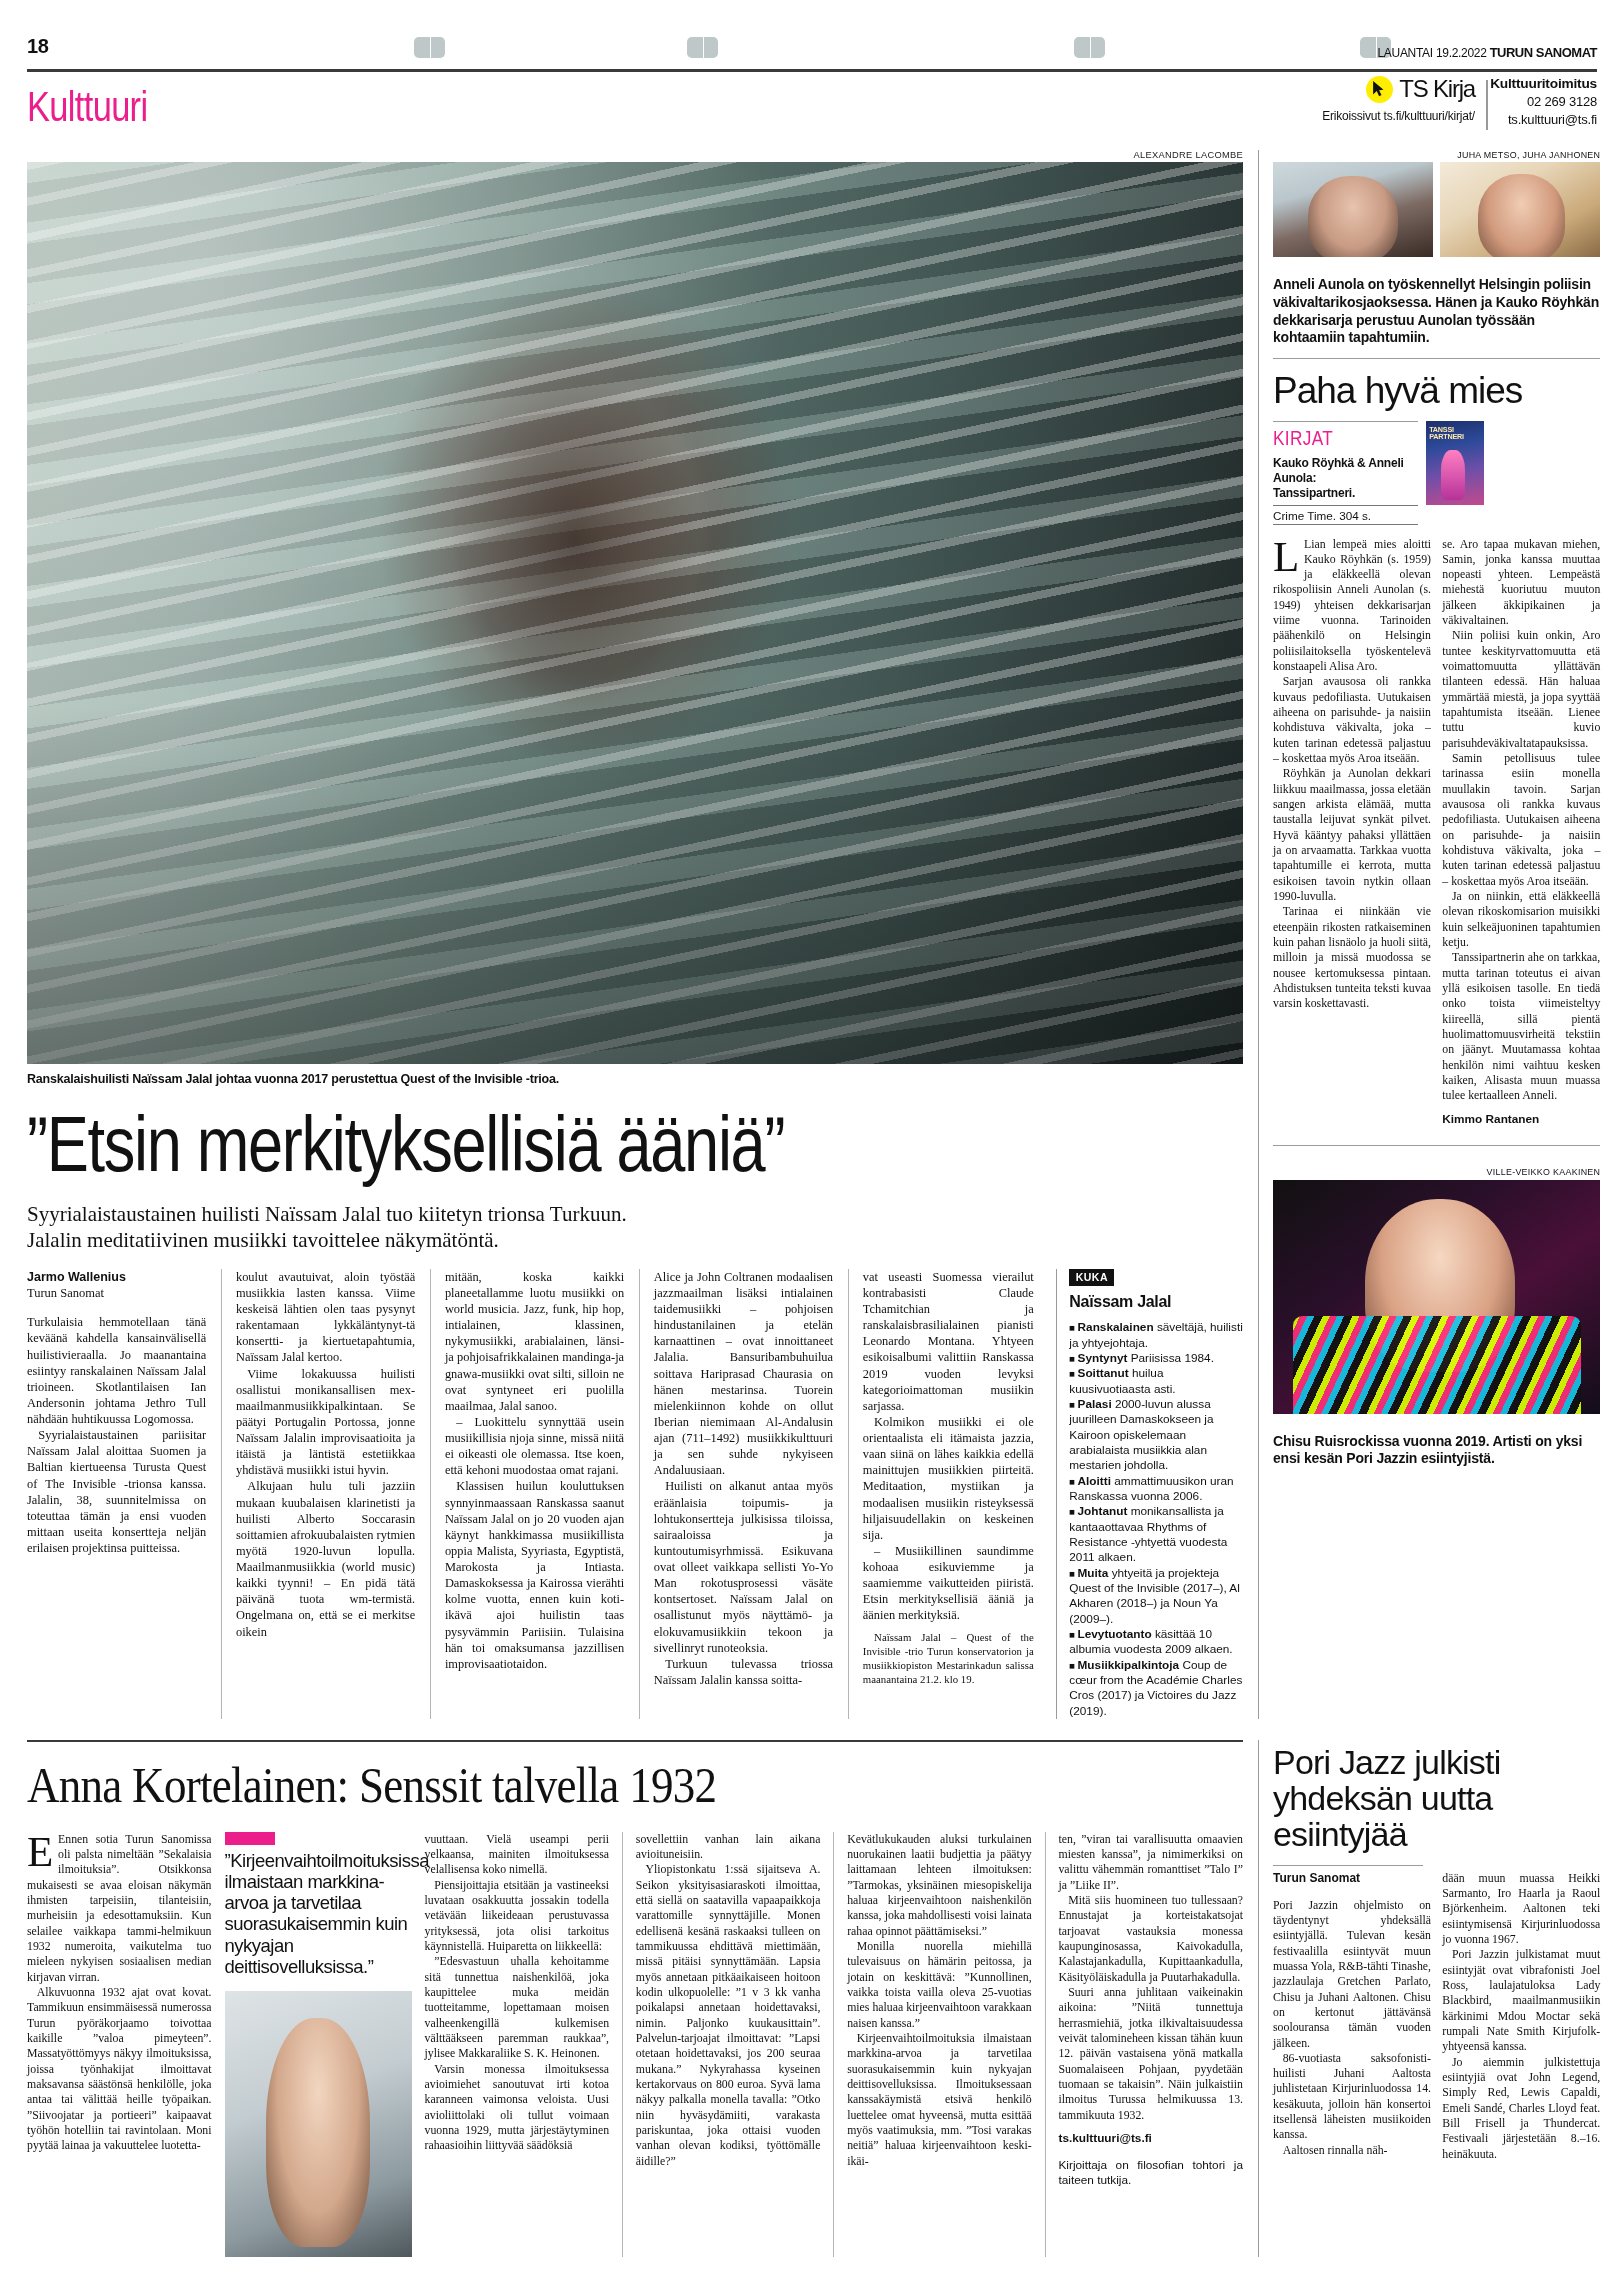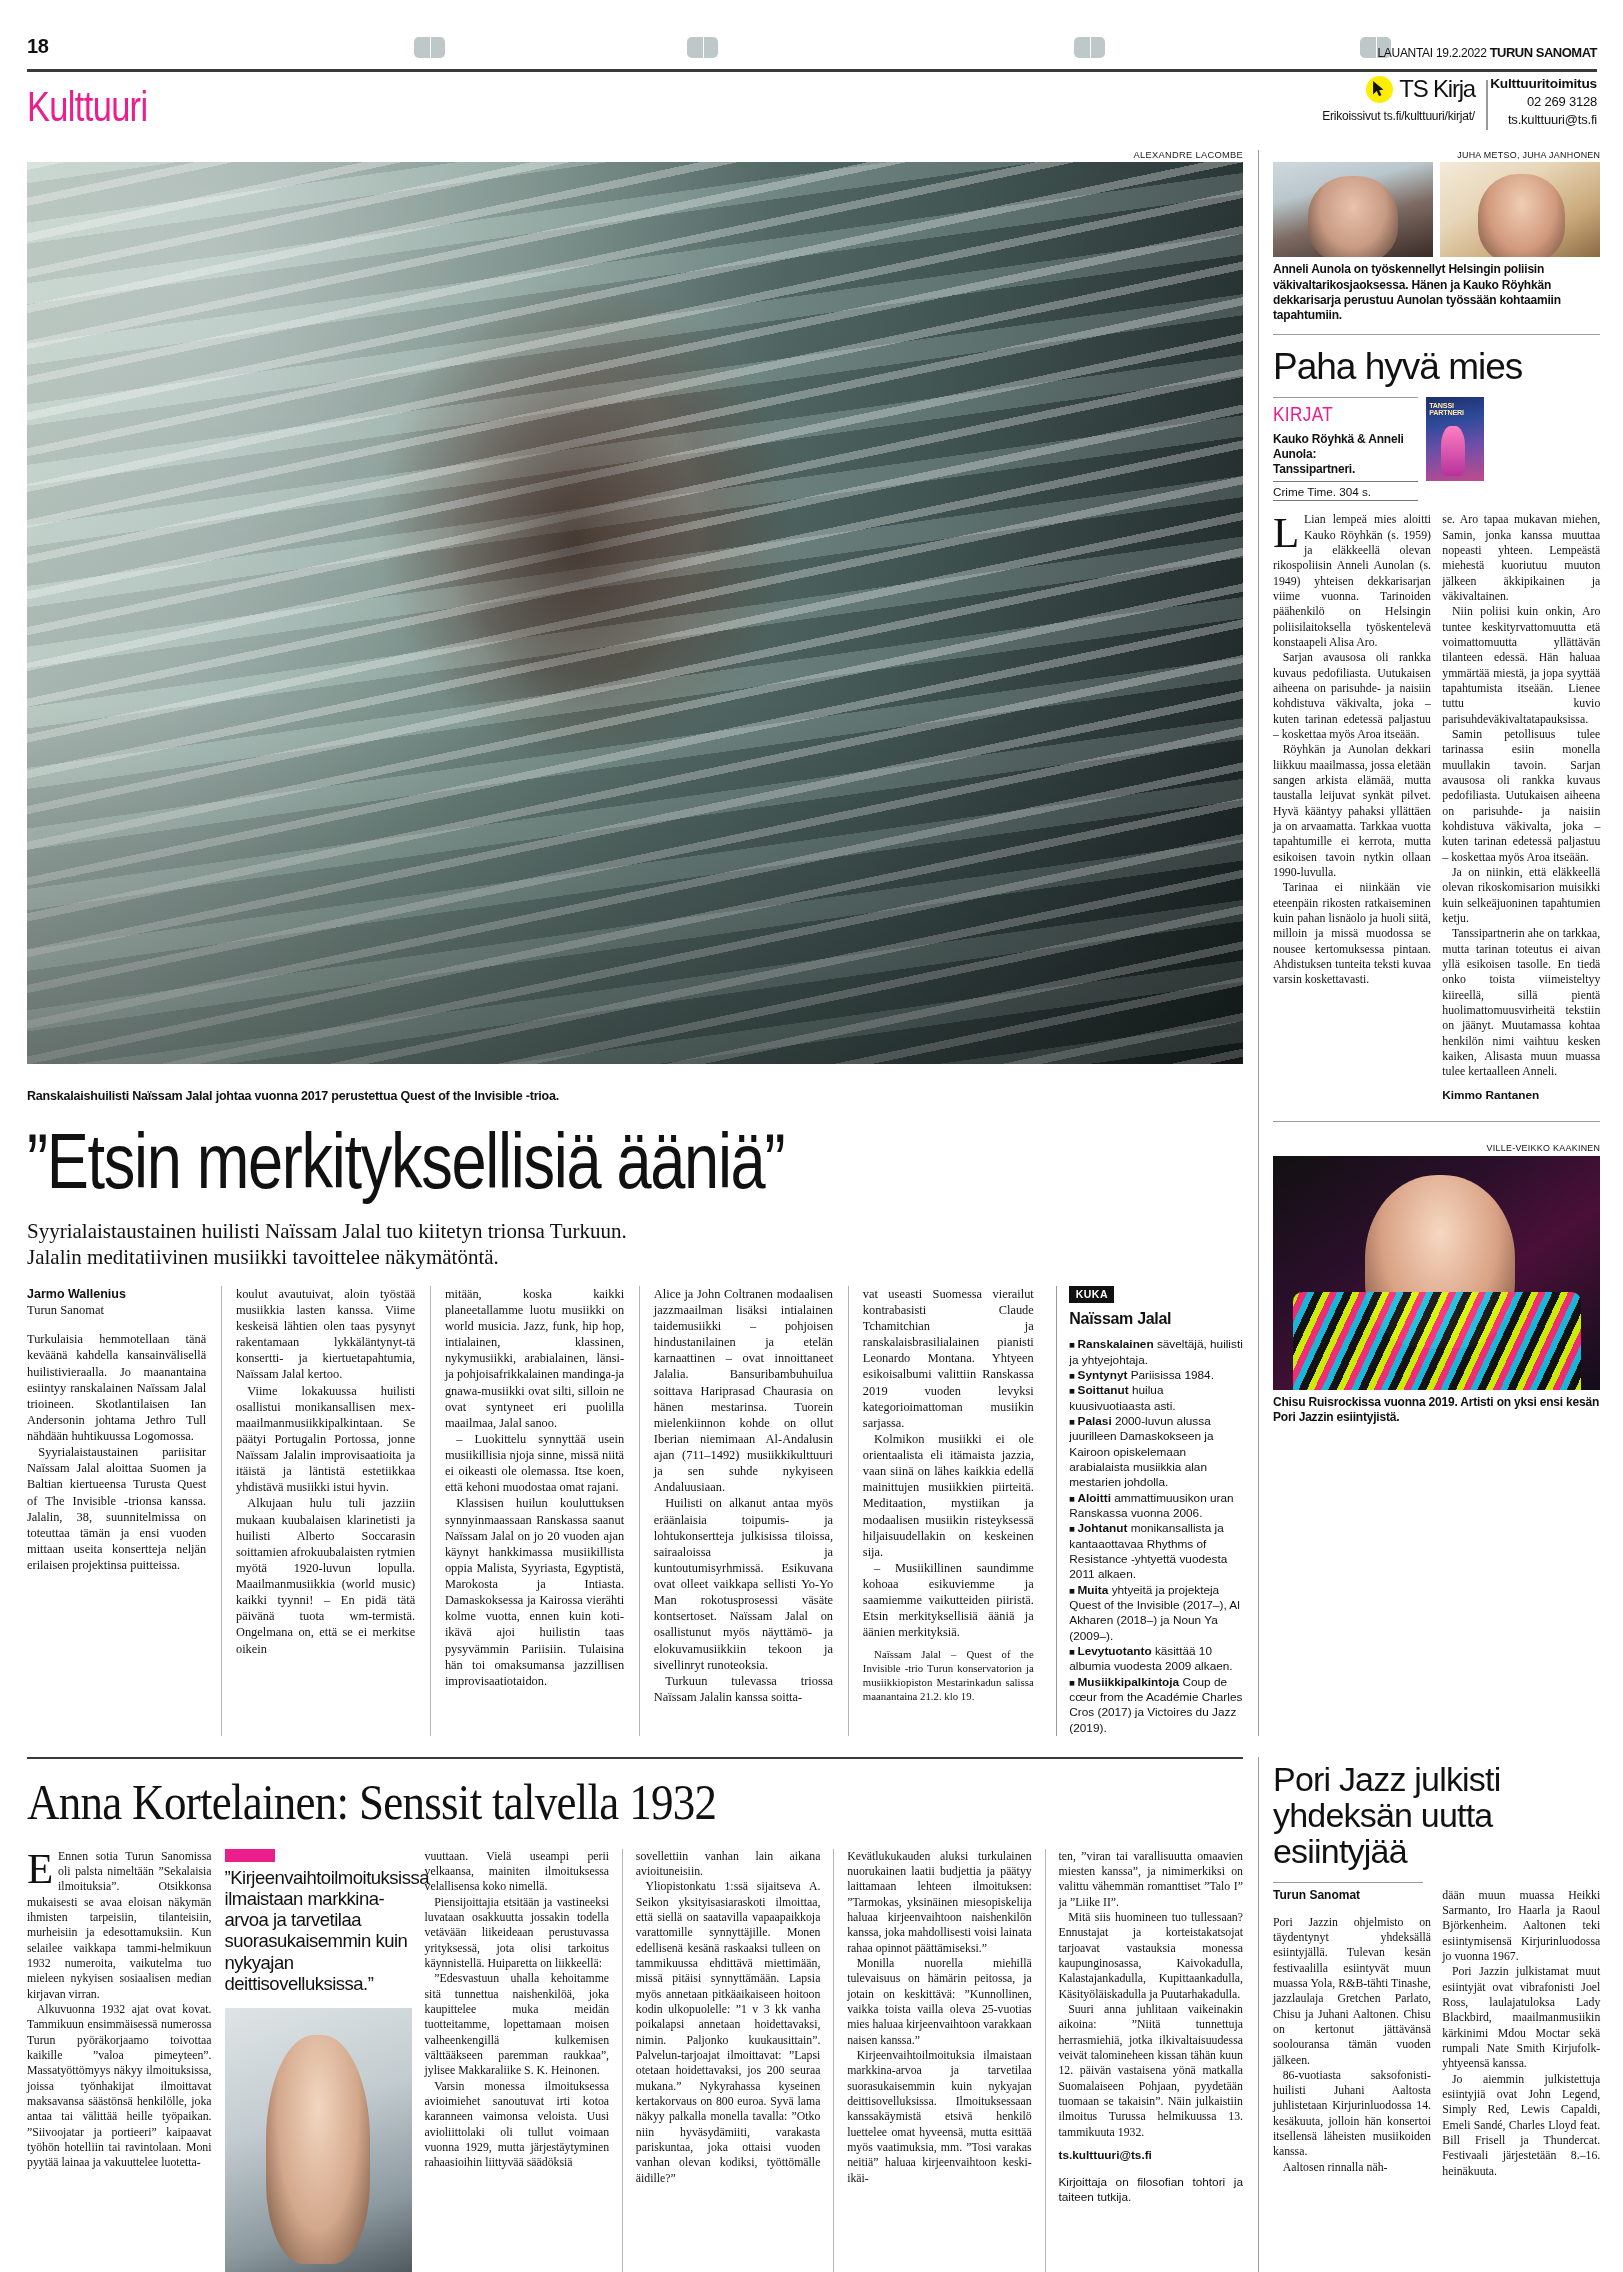--- a/index.html
+++ b/index.html
@@ -55,21 +55,21 @@
       repeating-linear-gradient(168deg, rgba(255,255,255,.30) 0px, rgba(255,255,255,.30) 8px, rgba(255,255,255,0) 8px, rgba(255,255,255,0) 35px),
       repeating-linear-gradient(172deg, rgba(210,228,222,.18) 0px, rgba(210,228,222,.18) 21px, rgba(0,0,0,.08) 21px, rgba(0,0,0,.08) 60px);
   }
   .hero-photo::after{
     content:""; position:absolute; inset:0;
     background:
       radial-gradient(ellipse 177px 242px at 45% 42%, rgba(30,22,18,.55) 0%, rgba(30,22,18,0) 70%),
       radial-gradient(circle at 14% 12%, rgba(255,255,255,.30), rgba(255,255,255,0) 45%),
       linear-gradient(0deg, rgba(0,0,0,.35), rgba(0,0,0,0) 40%);
   }
-  .hero-cap { font-family:"Liberation Sans", sans-serif; font-weight:bold; font-size:12.5px; letter-spacing:-0.2px; padding-top:25px; }
+  .hero-cap { font-family:"Liberation Sans", sans-serif; font-weight:bold; font-size:12.5px; letter-spacing:-0.2px; padding-top:8px; }
 
   
   .headline { font-family:"Liberation Sans", sans-serif; font-weight:300; font-size:77px; line-height:.98; letter-spacing:-1.6px; margin:21px 0 0 0; transform:scaleX(.82); transform-origin:left top; white-space:nowrap; }
   .deck { font-family:"Liberation Serif", serif; font-size:21px; line-height:1.28; margin-top:17.7px; max-width:902px; }
 
   
   .byline-name { font-family:"Liberation Sans", sans-serif; font-weight:bold; font-size:12.5px; }
   .byline-org { font-family:"Liberation Serif", serif; font-size:12.5px; }
 
   
@@ -91,21 +91,21 @@
   .sq:before { content:"\25A0"; font-size:9.7px; margin-right:2.4px; }
 
   
   .rr-credit { font-family:"Liberation Sans", sans-serif; font-size:8.9px; letter-spacing:0.3px; text-align:right; margin-bottom:2.4px; }
   .rr-photos { display:flex; gap:6.4px; }
   .rr-photo { flex:1; height:95px; position:relative; overflow:hidden; }
   .p-anneli { background:linear-gradient(165deg,#cfd9dd 0%,#b9c6cb 30%,#7d6a63 58%,#3a2b26 100%); }
   .p-anneli::after{ content:""; position:absolute; left:22%; top:14%; width:56%; height:92%; border-radius:46% 46% 40% 40%; background:radial-gradient(ellipse at 50% 36%, #e8c3ad 0%, #c79a83 52%, #4a362c 100%); }
   .p-kauko { background:linear-gradient(150deg,#f3ead9 0%,#e7d6b8 35%,#caa97a 70%,#8a6a45 100%); }
   .p-kauko::after{ content:""; position:absolute; left:24%; top:12%; width:54%; height:94%; border-radius:46% 46% 40% 40%; background:radial-gradient(ellipse at 50% 34%, #f0cdb4 0%, #d19a7d 55%, #6d4a38 100%); }
-  .rr-cap { font-family:"Liberation Sans", sans-serif; font-weight:bold; font-size:12px; line-height:1.26; letter-spacing:-0.2px; padding-top:5px; }
+  .rr-cap { font-family:"Liberation Sans", sans-serif; font-weight:bold; font-size:14px; line-height:1.26; letter-spacing:-0.2px; padding-top:19px; }
   .rr-hr { height:0.8px; background:#9b9b9b; margin:11.3px 0 0 0; }
   .rr-title { font-family:"Liberation Sans", sans-serif; font-weight:300; font-size:37px; line-height:1.02; letter-spacing:-1px; margin:13px 0 11.3px 0; }
 
   .review-head { display:flex; gap:8px; }
   .review-meta { width:145px; }
   .kirjat-rule { height:0.8px; background:#9b9b9b; margin-bottom:4.8px; }
   .kirjat { font-family:"Liberation Sans", sans-serif; font-weight:300; font-size:20px; color:#ec1e8c; letter-spacing:0.4px; transform:scaleX(.86); transform-origin:left center; }
   .book-meta { font-family:"Liberation Sans", sans-serif; font-weight:bold; font-size:12px; line-height:1.24; margin-top:6.4px; letter-spacing:-0.2px; }
   .book-pub { font-family:"Liberation Sans", sans-serif; font-size:11.7px; border-top:0.8px solid #777; border-bottom:0.8px solid #777; margin-top:4.8px; padding:2.4px 0; }
   .book-cover { width:58px; height:84px; position:relative; overflow:hidden; background:linear-gradient(170deg,#1d2f6b 0%,#2d4a9a 30%,#6e4fa8 60%,#c24a8e 100%); }

